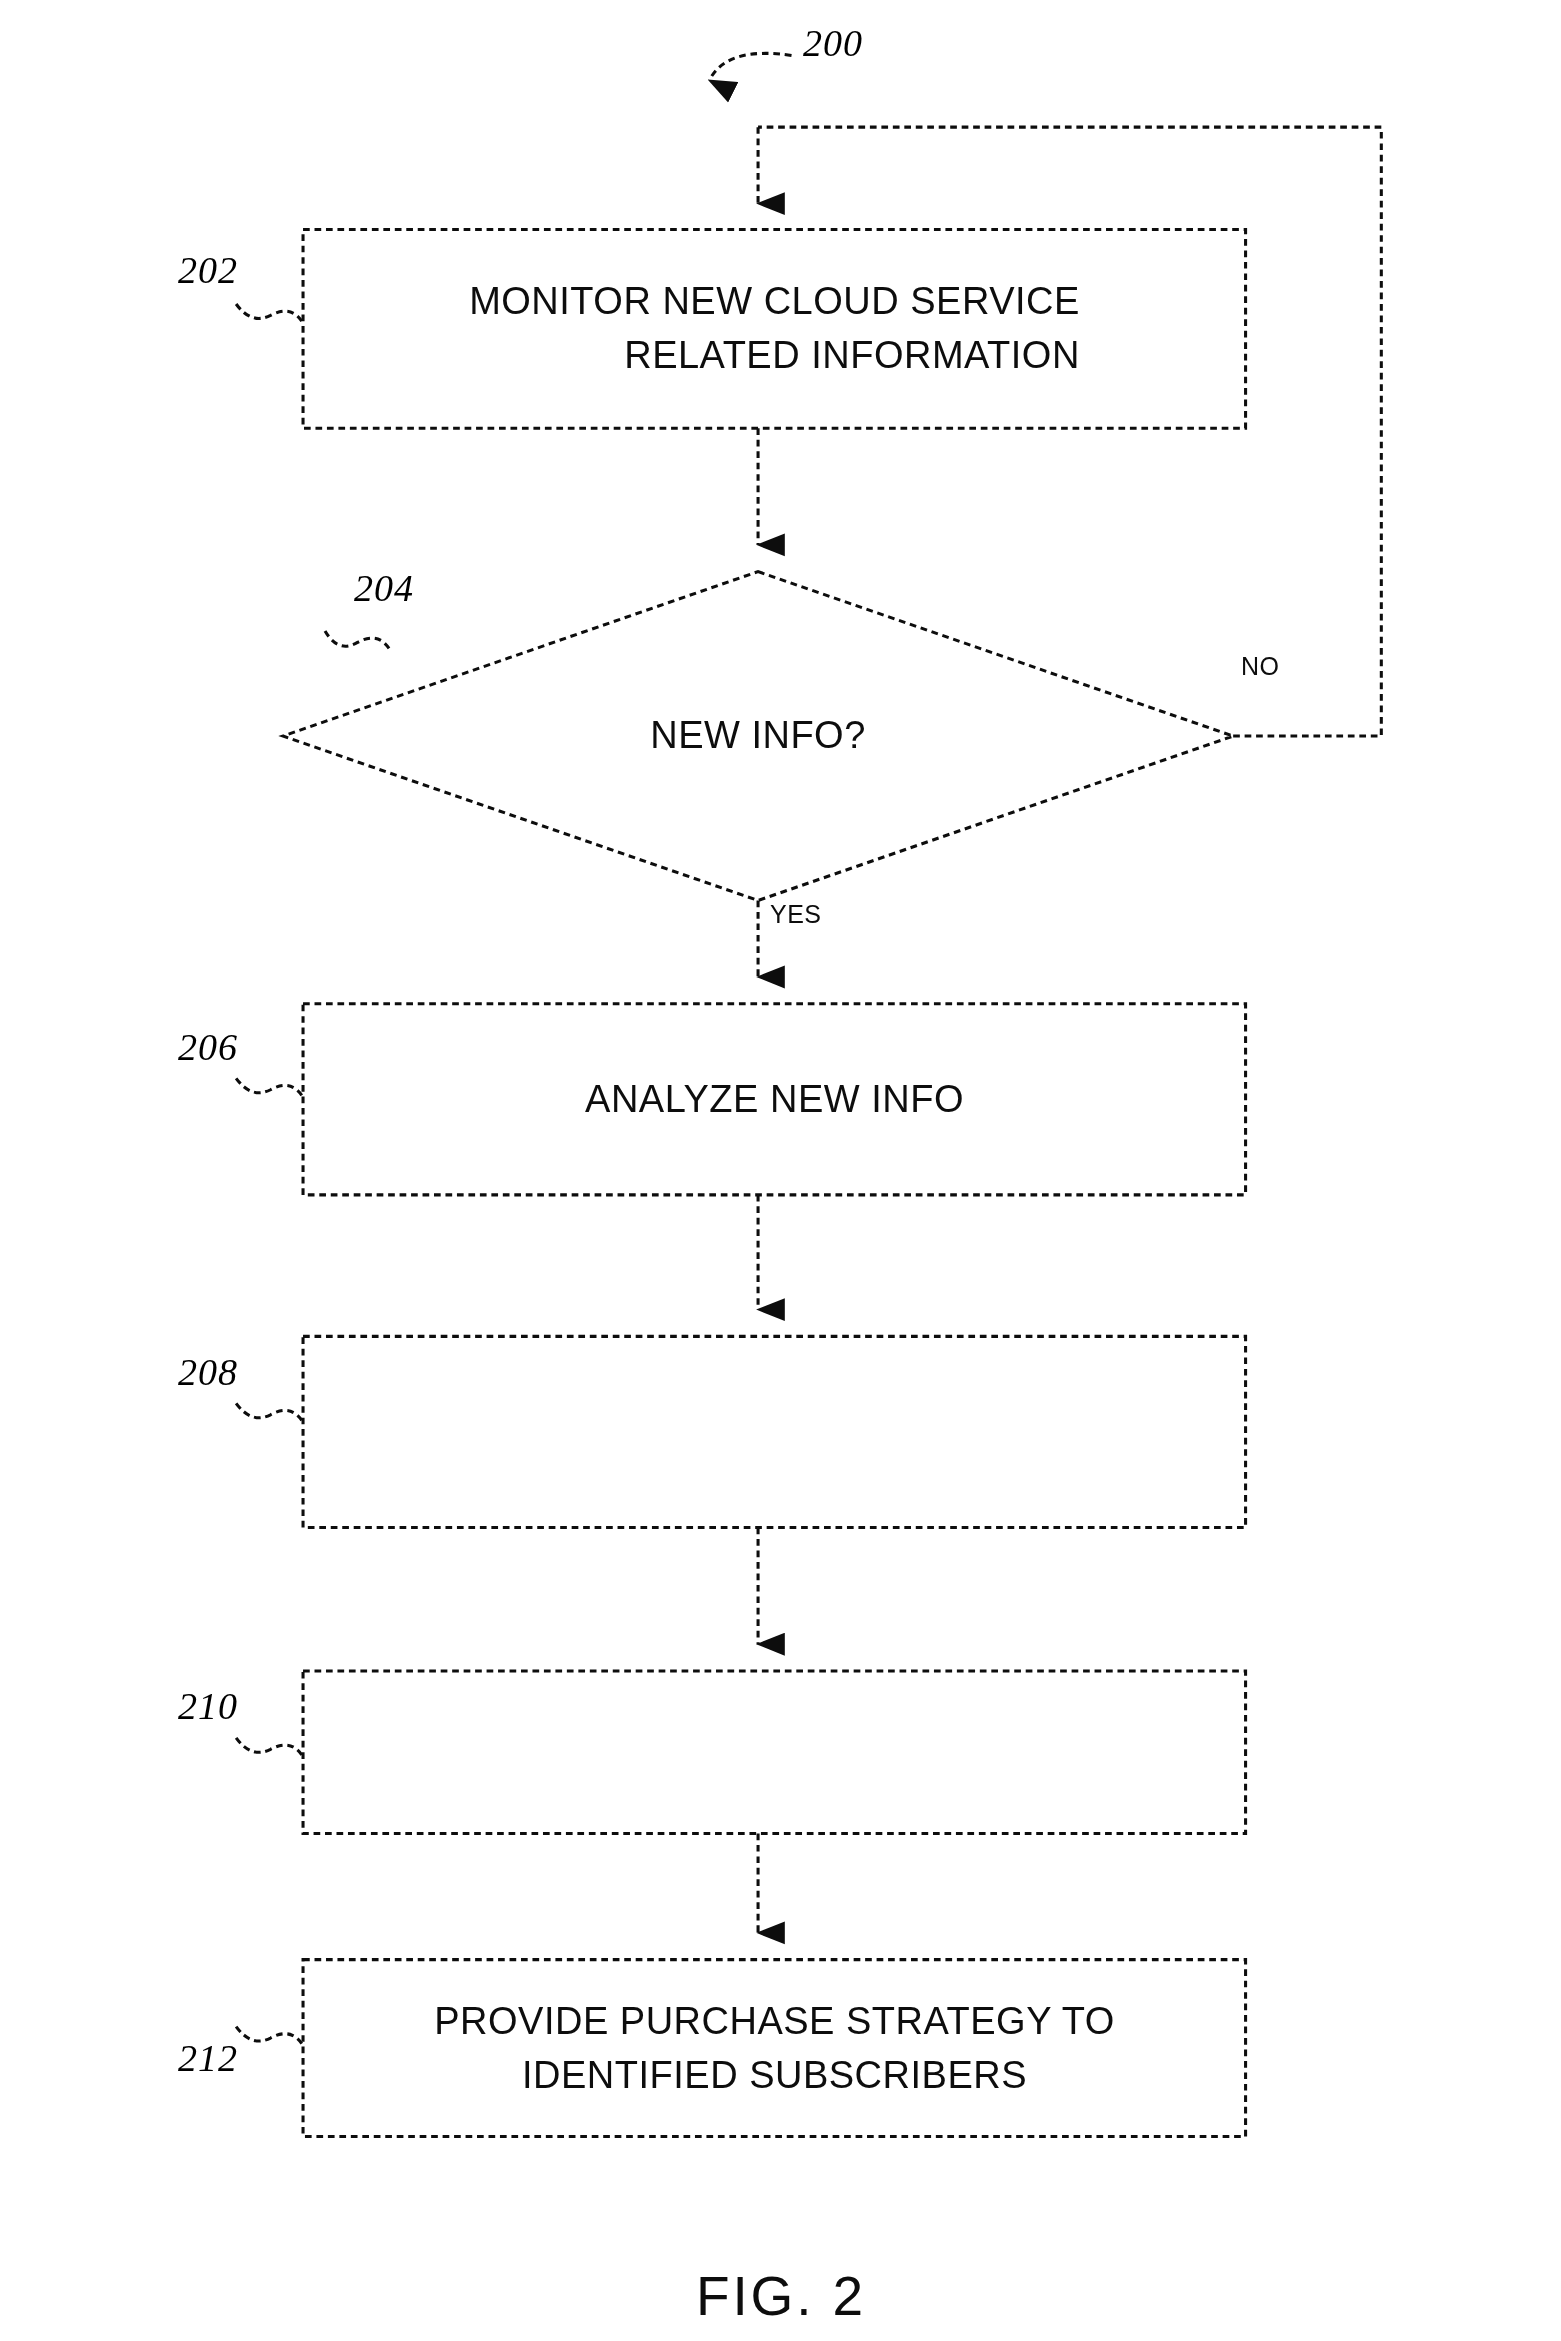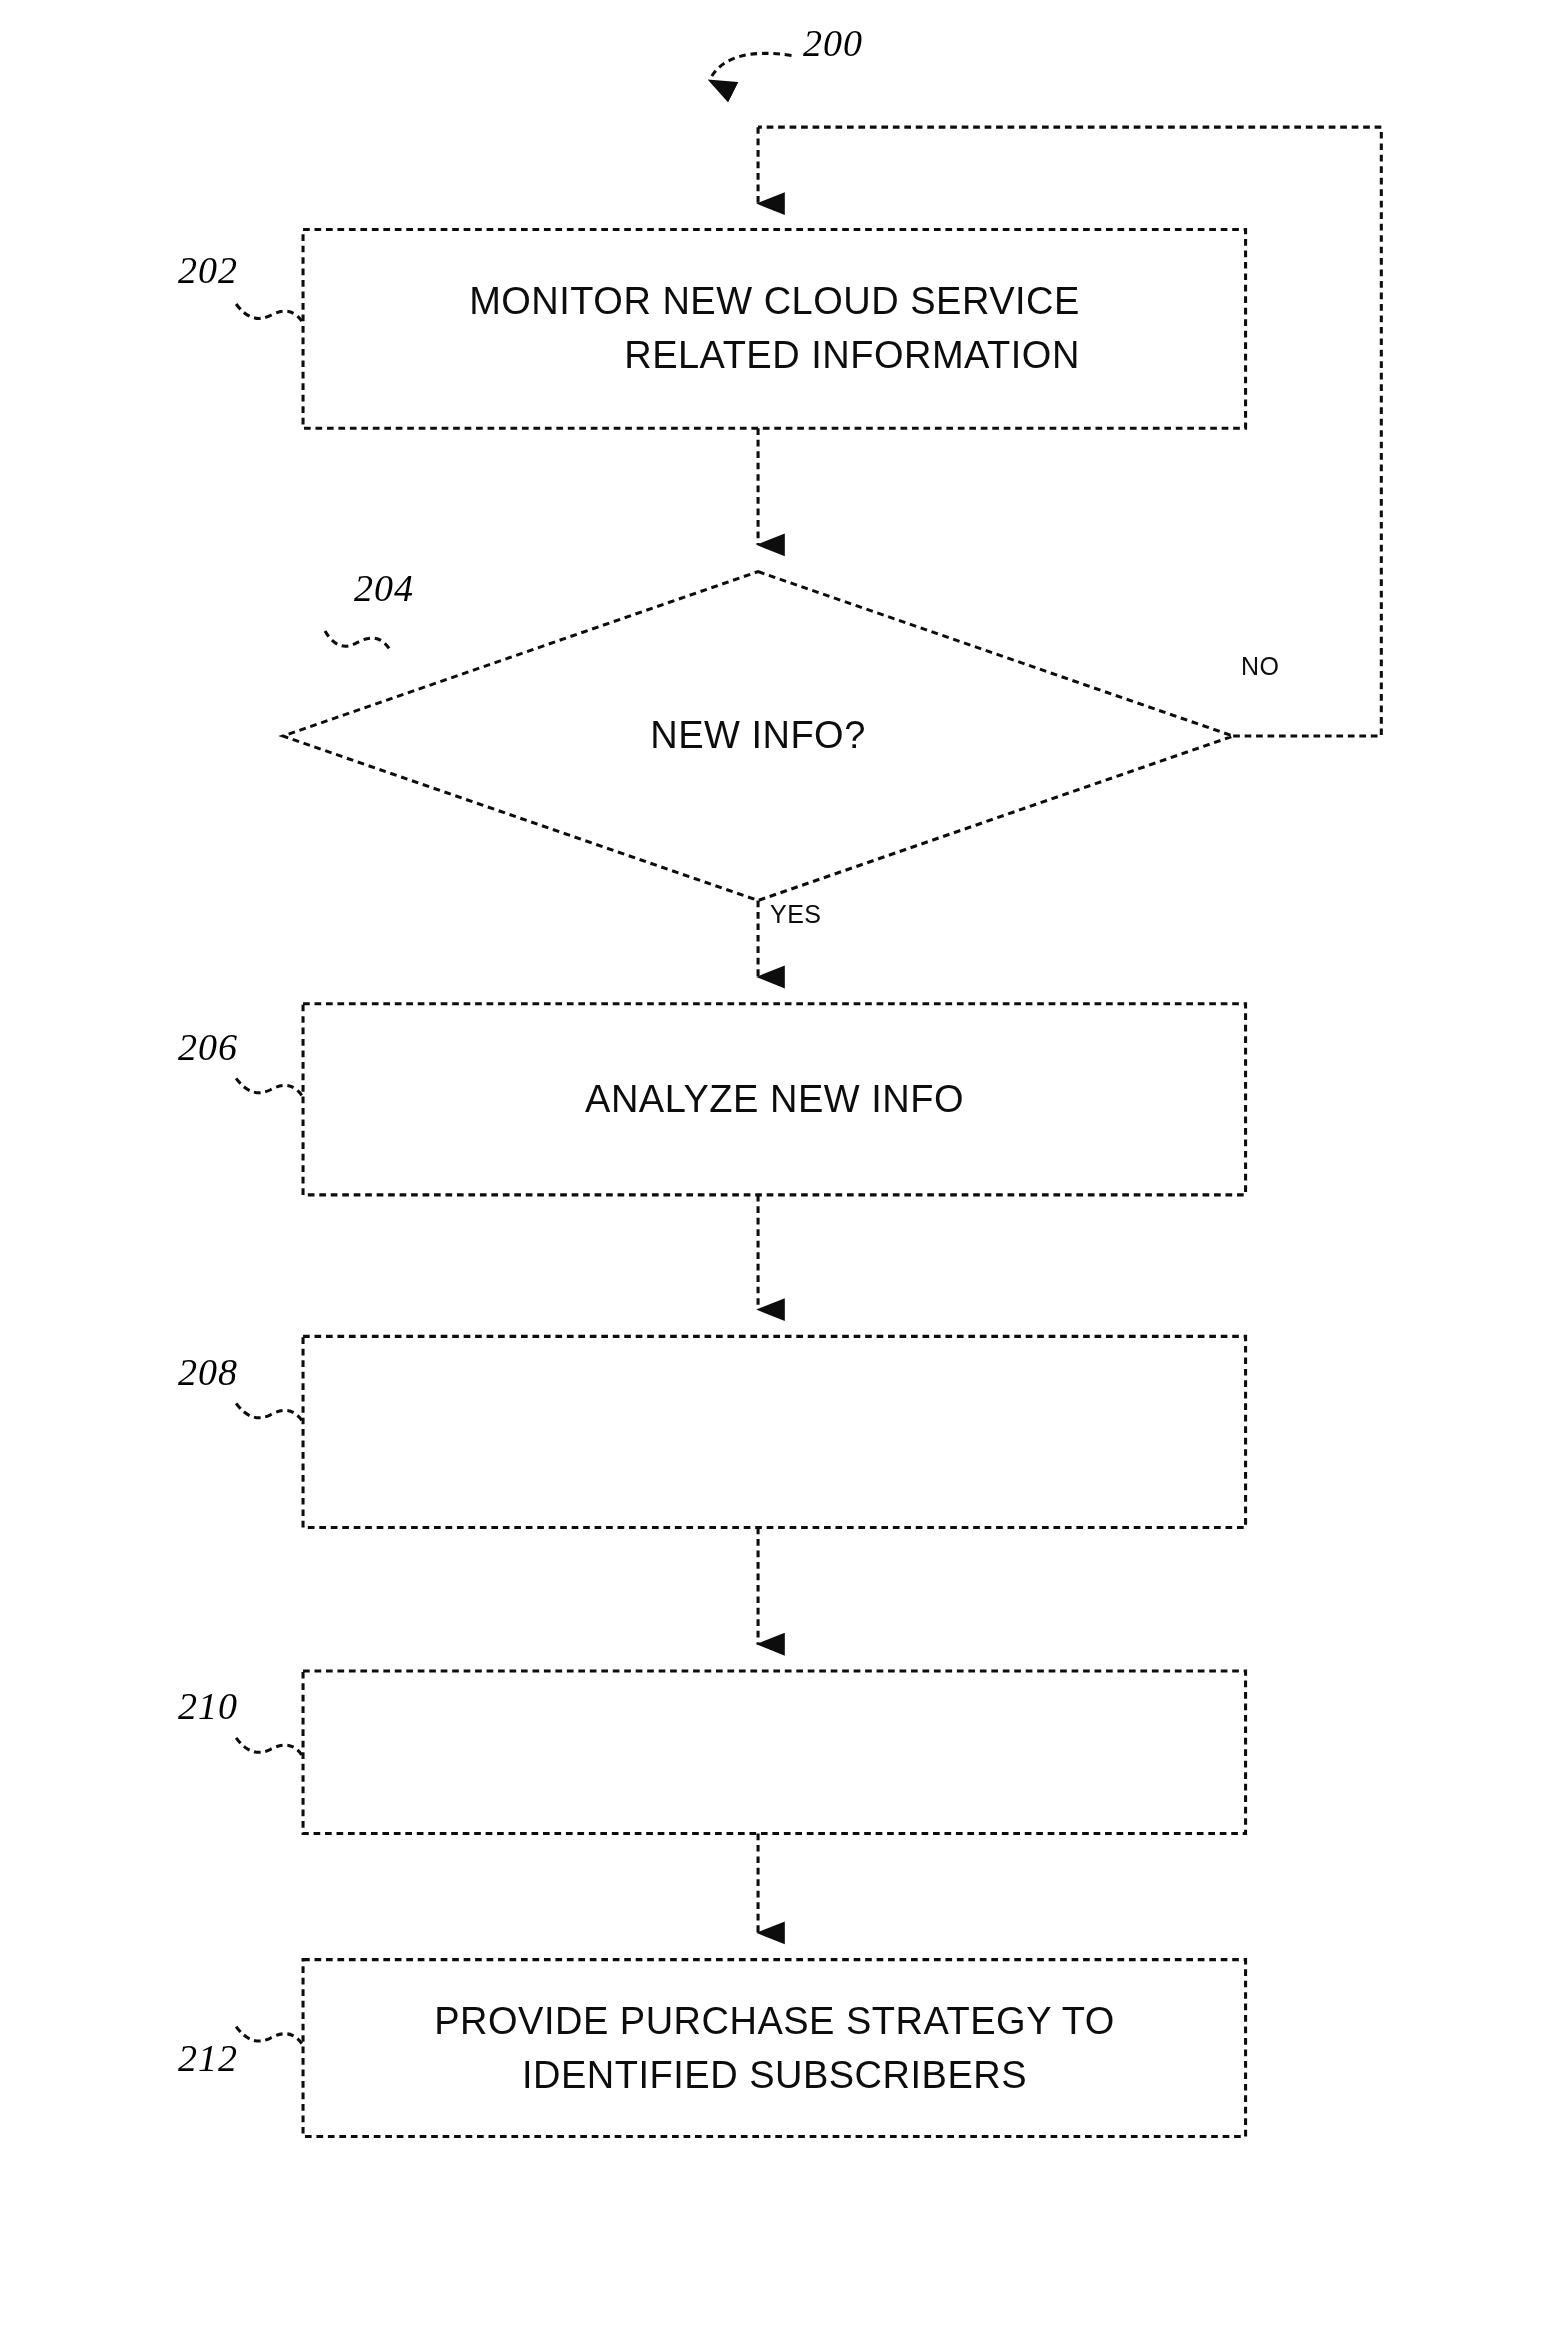--- a/index.html
+++ b/index.html
@@ -134,15 +134,16 @@
   <div class="ref-num" style="left:178px; top:1025px;">206</div>
 
   <div class="ref-num" style="left:178px; top:1350px;">208</div>
 
   <div class="ref-num" style="left:178px; top:1684px;">210</div>
 
   <div class="node-label" style="left:303px; top:1960px; width:943px; height:177px;">PROVIDE PURCHASE STRATEGY TO
 IDENTIFIED SUBSCRIBERS</div>
   <div class="ref-num" style="left:178px; top:1996px;margin-top:40px;">212</div>
 
+  <div class="fig-caption" style="left:0; top:2264px;">FIG. 2</div>
 
 </div>
 
 
 </body></html>

